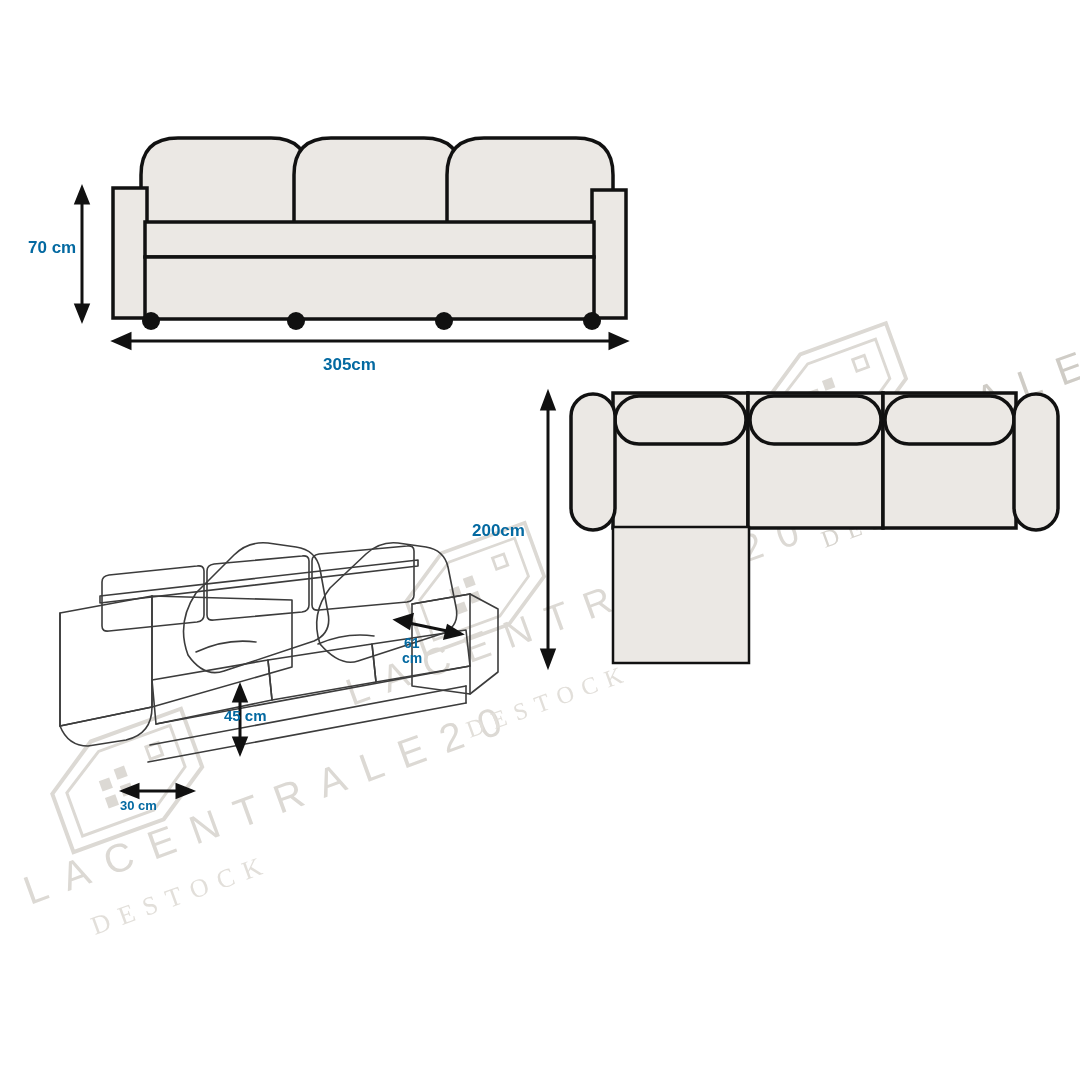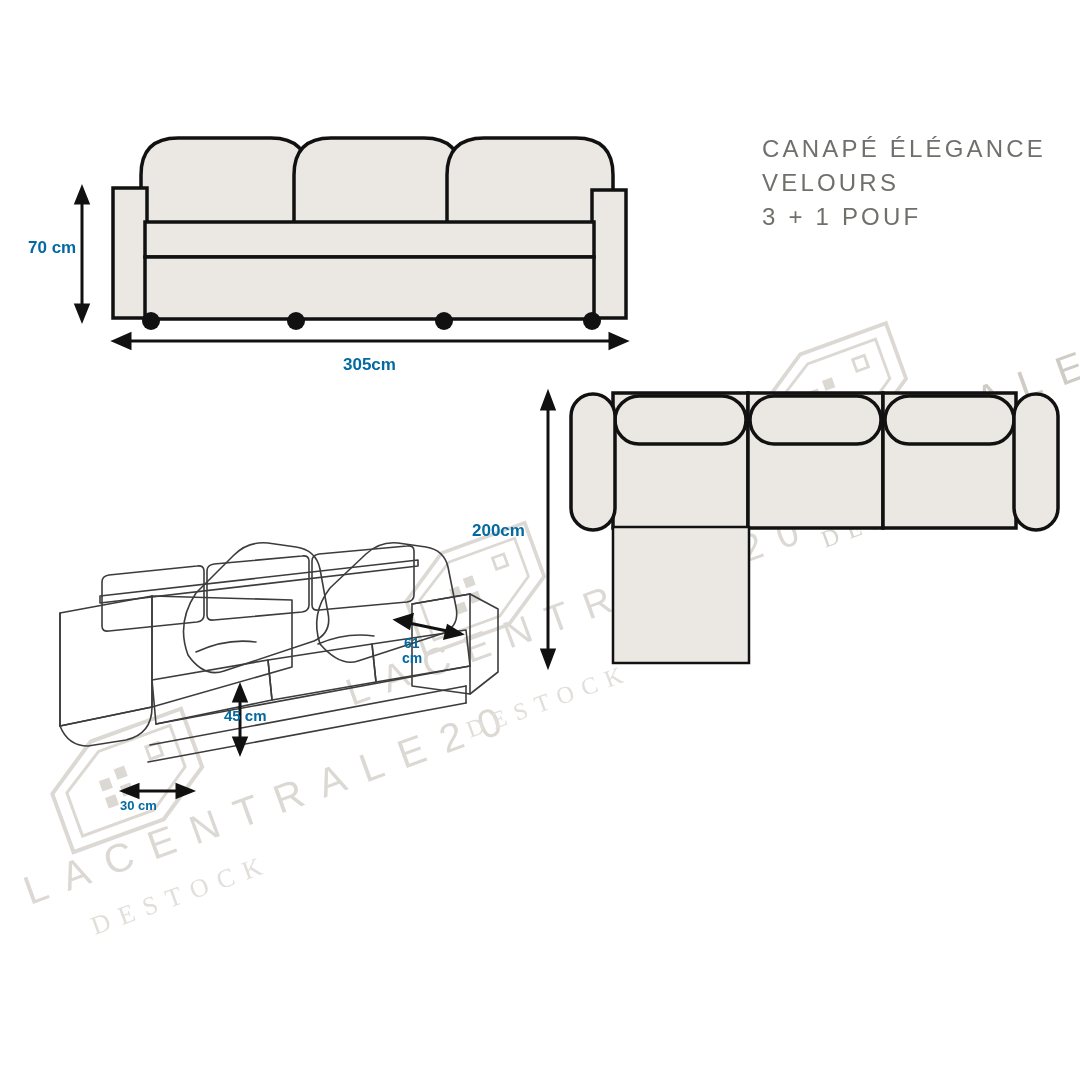--- a/index.html
+++ b/index.html
@@ -43,21 +43,21 @@
     white-space: nowrap;
   }
   .dim-label {
     position: absolute;
     color: #0369a1;
     font-weight: bold;
     font-family: "Liberation Sans", sans-serif;
     white-space: nowrap;
   }
   #label-height-front { left: 28px;  top: 238px;  font-size: 17px; }
-  #label-width-front  { left: 343px; top: 355px;  font-size: 17px; }
+  #label-width-front  { left: 323px; top: 355px;  font-size: 17px; }
   #label-depth-top    { left: 472px; top: 521px;  font-size: 17px; text-align: center; }
   #label-seat-height  { left: 192px; top: 707px;  font-size: 15px; margin-left: 32px; }
   #label-arm-depth-1  { left: 404px; top: 635px;  font-size: 14px; }
   #label-arm-depth-2  { left: 402px; top: 650px;  font-size: 14px; }
   #label-foot-height  { left: 120px; top: 798px;  font-size: 13px; }
 </style>
 </head>
 <body>
 
 <div id="stage">
@@ -208,25 +208,20 @@
       <polygon points="461,634 445,638 448,626"></polygon>
     </g>
 
     <g stroke="#111111" stroke-width="3" fill="#111111">
       <line x1="131" y1="791" x2="184" y2="791"></line>
       <polygon points="123,791 138,785 138,797"></polygon>
       <polygon points="192,791 177,785 177,797"></polygon>
     </g>
   </svg>
 
-  <div class="title-block">
-    <div class="title-line">CANAPÉ ÉLÉGANCE</div>
-    <div class="title-line">VELOURS</div>
-    <div class="title-line">3 + 1 POUF</div>
-  </div>
 
   <div class="dim-label" id="label-height-front">70 cm</div>
 
   <div class="dim-label" id="label-width-front">305cm</div>
 
   <div class="dim-label" id="label-depth-top">200cm</div>
 
   <div class="dim-label" id="label-seat-height">45 cm</div>
 
   <div class="dim-label" id="label-arm-depth-1">61</div>

